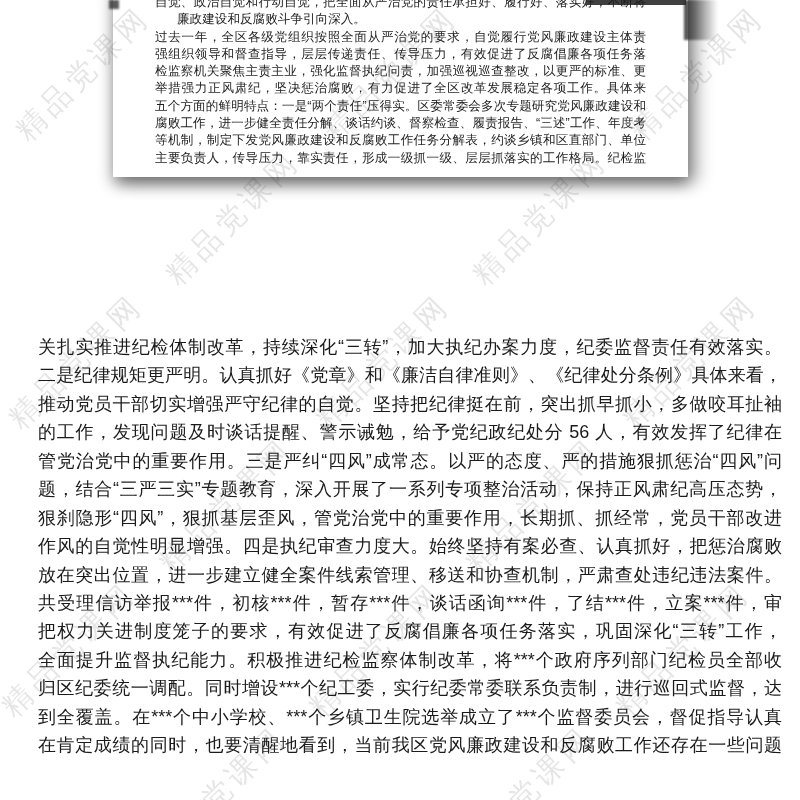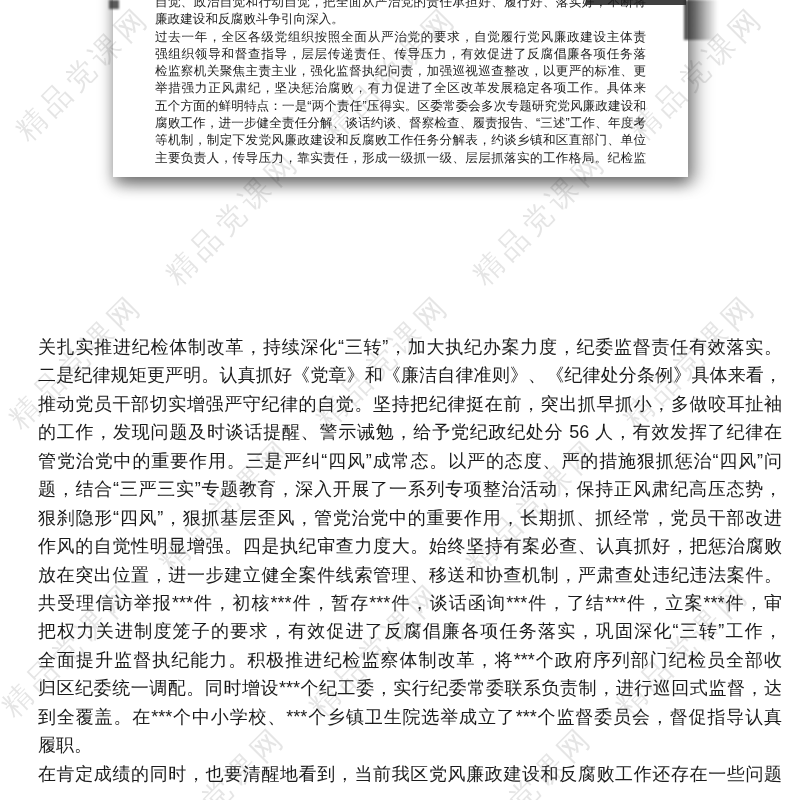--- a/index.html
+++ b/index.html
@@ -24,21 +24,21 @@
   .pline{
     height:17.3px;
     overflow:hidden;
     font-size:12.6px;
     line-height:17.3px;
     color:#1e1e1e;
     text-align:justify;
     text-align-last:justify;
     white-space:normal;
   }
-  .pline.short{text-align-last:left;}
+  .pline.short{text-align-last:left;margin-left:22px;}
   
   .artifact-right{
     position:absolute;left:684px;top:0;width:34px;height:40px;
     background:linear-gradient(to right, rgba(45,45,45,0.85), rgba(45,45,45,0));
     filter:blur(1px);
     z-index:2;
   }
   .artifact-topbar{
     position:absolute;left:586px;top:0;width:100px;height:5px;
     background:rgba(30,30,30,0.85);
@@ -130,17 +130,16 @@
     <div class="bline">管党治党中的重要作用。三是严纠“四风”成常态。以严的态度、严的措施狠抓惩治“四风”问</div>
     <div class="bline">题，结合“三严三实”专题教育，深入开展了一系列专项整治活动，保持正风肃纪高压态势，</div>
     <div class="bline">狠刹隐形“四风”，狠抓基层歪风，管党治党中的重要作用，长期抓、抓经常，党员干部改进</div>
     <div class="bline">作风的自觉性明显增强。四是执纪审查力度大。始终坚持有案必查、认真抓好，把惩治腐败</div>
     <div class="bline">放在突出位置，进一步建立健全案件线索管理、移送和协查机制，严肃查处违纪违法案件。</div>
     <div class="bline">共受理信访举报***件，初核***件，暂存***件，谈话函询***件，了结***件，立案***件，审</div>
     <div class="bline">把权力关进制度笼子的要求，有效促进了反腐倡廉各项任务落实，巩固深化“三转”工作，</div>
     <div class="bline">全面提升监督执纪能力。积极推进纪检监察体制改革，将***个政府序列部门纪检员全部收</div>
     <div class="bline">归区纪委统一调配。同时增设***个纪工委，实行纪委常委联系负责制，进行巡回式监督，达</div>
     <div class="bline">到全覆盖。在***个中小学校、***个乡镇卫生院选举成立了***个监督委员会，督促指导认真</div>
-    <div class="bline short">履职。</div>
     <div class="bline">在肯定成绩的同时，也要清醒地看到，当前我区党风廉政建设和反腐败工作还存在一些问题</div>
   </div>
 
 </div>
 
 </body></html>

